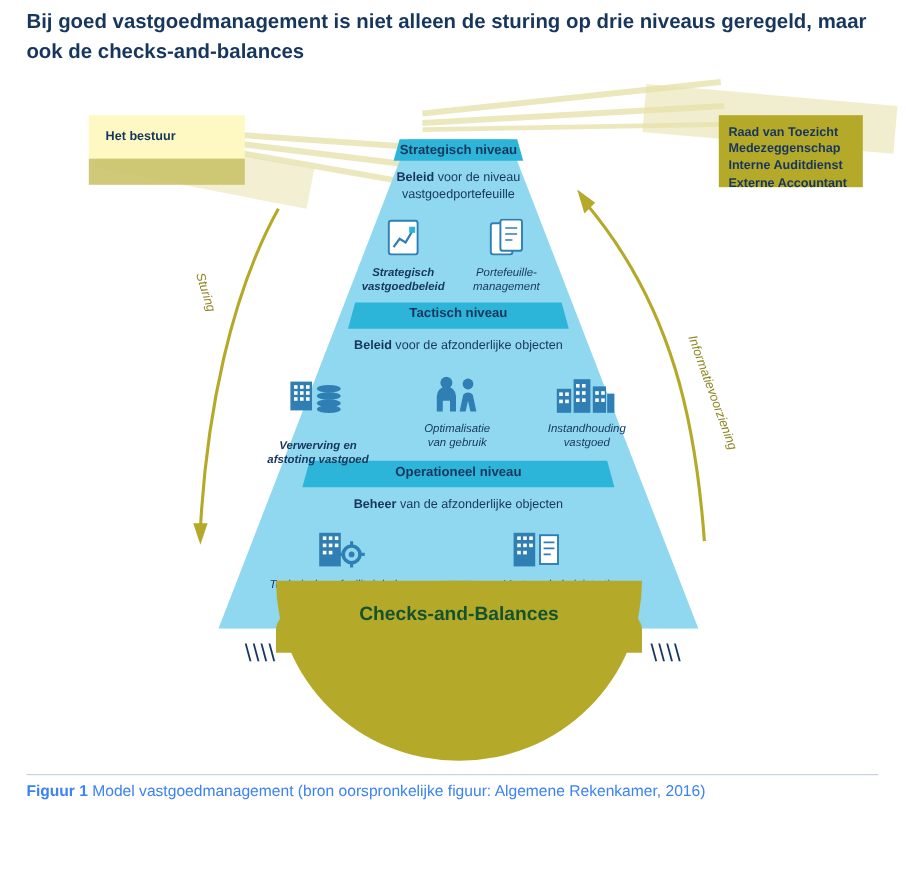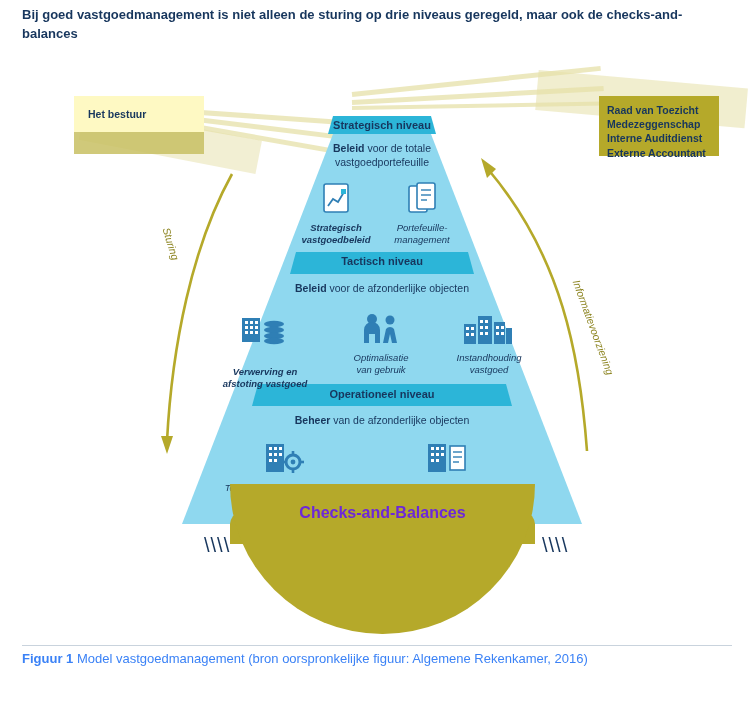--- a/index.html
+++ b/index.html
@@ -19,21 +19,21 @@
     position: relative;
     width: 755px;
     height: 725px;
   }
   
   .heading {
     position: absolute;
     left: 22px;
     top: 6px;
     width: 710px;
-    font-size: 13px;
+    font-size: 17px;
     font-weight: bold;
     line-height: 1.45;
     color: #17365d;
   }
   
   .figure {
     position: absolute;
     left: 22px;
     top: 56px;
     width: 712px;
@@ -135,21 +135,21 @@
     background: #b5a92a;
     border-radius: 152px 152px 0 0 / 40px 40px 0 0;
   }
   .base-label {
     position: absolute;
     left: 208px; top: 448px;
     width: 305px;
     text-align: center;
     font-size: 16px;
     font-weight: bold;
-    color: #6d28d9;
+    color: #14532d;
   }
   .tickmark {
     position: absolute;
     font-size: 20px;
     color: #17365d;
     font-weight: 300;
     letter-spacing: 1px;
   }
   
   .side-label {
@@ -211,21 +211,21 @@
 
         <polygon points="171,22 269,22 274,40 166,40" fill="#2cb5d8"></polygon>
 
         <polygon points="134,158 306,158 312,180 128,180" fill="#2cb5d8"></polygon>
 
         <polygon points="96,290 344,290 350,312 90,312" fill="#2cb5d8"></polygon>
       </svg>
 
       <div class="lvl-label" style="top:25px;">Strategisch niveau</div>
       <div class="sub-label" style="top:48px;">
-        <span><b>Beleid</b><span> voor de totale</span></span><br>
+        <span><b>Beleid</b><span> voor de niveau</span></span><br>
         <span>vastgoedportefeuille</span>
       </div>
 
       <svg class="icon" style="left:157px; top:88px;" width="34" height="34" viewBox="0 0 34 34">
         <rect x="5" y="2" width="24" height="28" rx="2" fill="#ffffff" stroke="#2f7fb5" stroke-width="1.6"></rect>
         <polyline points="9,24 14,17 19,20 25,10" fill="none" stroke="#2f7fb5" stroke-width="1.8"></polyline>
         <rect x="22" y="7" width="5" height="5" fill="#2cb5d8"></rect>
       </svg>
       <svg class="icon" style="left:243px; top:88px;" width="34" height="34" viewBox="0 0 34 34">
         <rect x="4" y="4" width="18" height="26" rx="2" fill="#ffffff" stroke="#2f7fb5" stroke-width="1.6"></rect>

